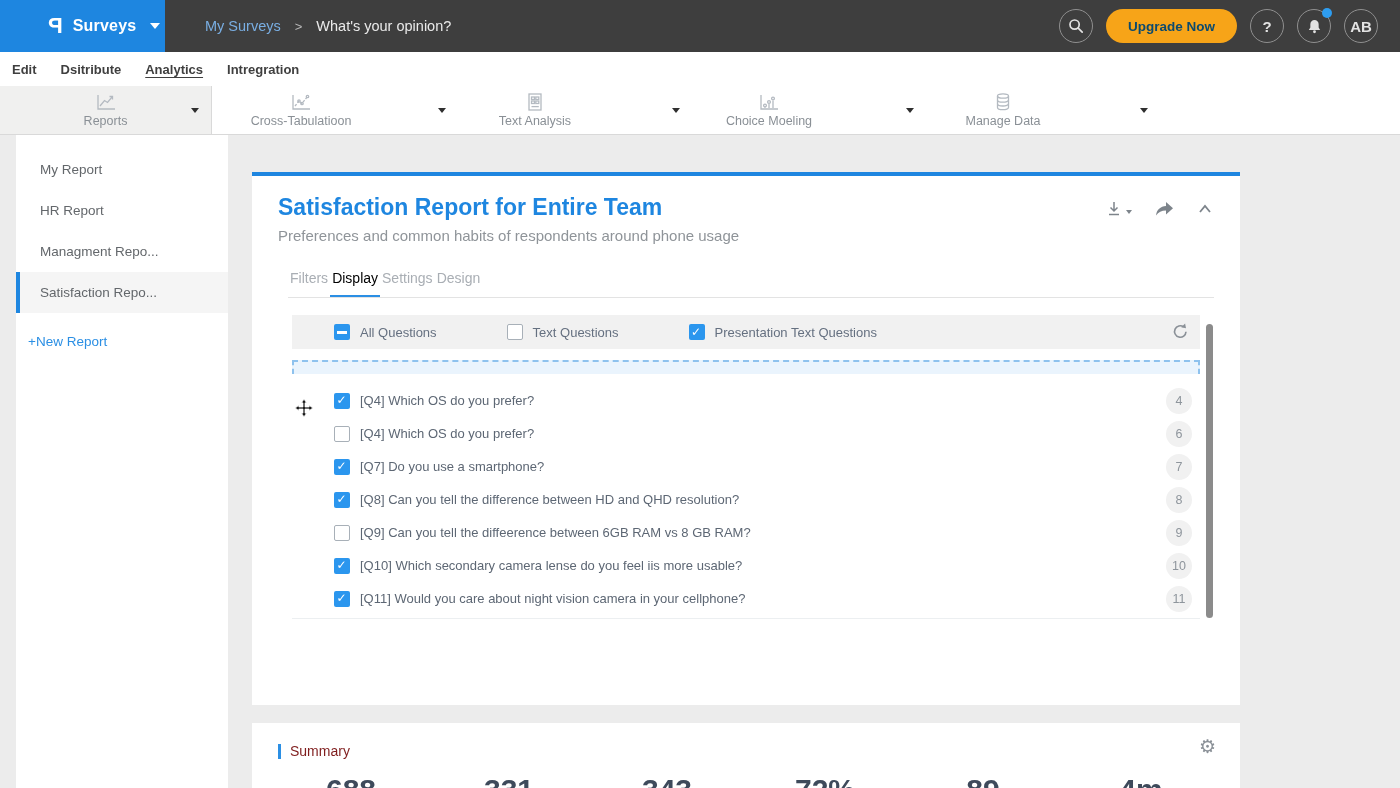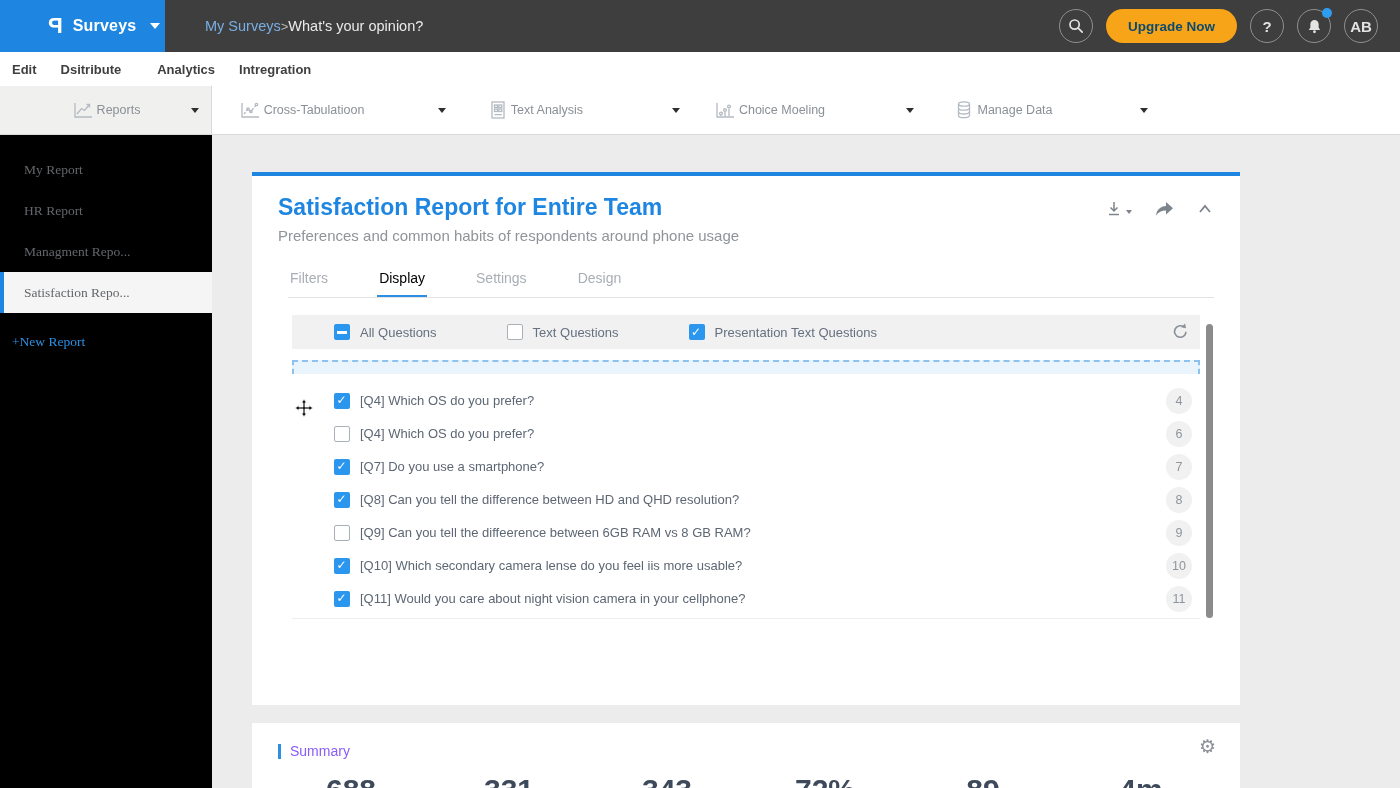--- a/index.html
+++ b/index.html
@@ -5,65 +5,65 @@
   * { margin:0; padding:0; box-sizing:border-box; }
   html,body { width:1400px; height:788px; overflow:hidden; }
   body { font-family:"Liberation Sans","DejaVu Sans",sans-serif; background:#ececec; position:relative; }
 
   
   .topbar { position:absolute; top:0; left:0; width:1400px; height:52px; background:#3e3e3e; display:flex; align-items:center; z-index:30; }
   .brand { width:165px; height:52px; background:#1e86e0; display:flex; align-items:center; padding-left:48px; gap:10px; cursor:pointer; flex:0 0 auto; }
   .logo { color:#fff; font-size:22px; font-weight:bold; transform:scaleX(-1); display:inline-block; line-height:1; }
   .brand-name { color:#fff; font-size:16px; font-weight:bold; letter-spacing:.2px; }
   .caret { width:0; height:0; border-left:5px solid transparent; border-right:5px solid transparent; border-top:6px solid #fff; margin-left:4px; }
-  .crumbs { display:flex; align-items:center; margin-left:40px; font-size:14.5px; }
+  .crumbs { display:flex; align-items:center; gap:14px; margin-left:40px; font-size:14.5px; }
   .crumb-link { color:#79aee2; cursor:pointer; }
   .crumb-sep { color:#b9b9b9; font-size:13px; }
   .crumb-current { color:#eaeaea; }
   .topbar-right { margin-left:auto; display:flex; align-items:center; gap:13px; padding-right:22px; }
   .circle-btn { width:34px; height:34px; border-radius:50%; border:1.5px solid #8f8f8f; display:flex; align-items:center; justify-content:center; color:#e3e3e3; cursor:pointer; position:relative; font-size:15px; font-weight:bold; background:transparent; }
   .upgrade-btn { height:34px; border:none; border-radius:17px; background:#f7a418; color:#0c4a6e; font-weight:bold; font-size:13.5px; padding:0 22px; cursor:pointer; font-family:inherit; }
   .notif-dot { position:absolute; top:-2px; right:-2px; width:10px; height:10px; border-radius:50%; background:#2e9df0; }
 
   
   .navrow { position:absolute; top:52px; left:0; width:1400px; height:34px; background:#fff; display:flex; align-items:center; gap:24px; padding-left:12px; z-index:20; }
   .nav-item { font-size:13px; font-weight:bold; color:#3f3f3f; cursor:pointer; }
-  .nav-item.active { text-underline-offset:3px;margin-left:12px; }
+  .nav-item.active { text-decoration:underline; text-underline-offset:3px; }
 
   
   .toolbar { position:absolute; top:86px; left:0; width:1400px; height:49px; background:#fff; border-bottom:1px solid #d9d9d9; display:flex; z-index:20; }
   .tool-seg { display:flex; align-items:center; justify-content:center; cursor:pointer; position:relative; }
-  .tool-seg .inner { display:flex; flex-direction:row; align-items:center; gap:2px; }
+  .tool-seg .inner { display:flex; flex-direction:column; align-items:center; gap:2px; }
   .tool-seg .tlabel { font-size:12.5px; color:#8a9096; }
   .tool-seg svg { stroke:#b4bac1; fill:none; stroke-width:1.3; }
   .tool-caret { width:0; height:0; border-left:4.5px solid transparent; border-right:4.5px solid transparent; border-top:5.5px solid #2f2f2f; margin-left:48px; cursor:pointer; }
   .seg-reports { width:212px; background:#f0f0ef; border-right:1px solid #d9d9d9; }
   .seg-reports .tool-caret { position:absolute; right:12px; top:22px; margin:0; }
   .seg-plain { width:178px; }
 
   
-  .sidebar { position:absolute; top:135px; left:0; width:212px; height:653px; background:#000000; z-index:10;font-family:Liberation Serif, serif; }
+  .sidebar { position:absolute; top:135px; left:16px; width:212px; height:653px; background:#ffffff; z-index:10; }
   .side-item { height:41px; display:flex; align-items:center; padding-left:24px; font-size:13.5px; color:#63676b; cursor:pointer; position:relative; }
   .side-item.active { background:#f5f5f5; }
   .side-item.active::before { content:""; position:absolute; left:0; top:0; bottom:0; width:4px; background:#1e86e0; }
   .side-item.new-report { color:#2b8fe4; margin-top:8px;padding-left:12px; }
 
   
   .main { position:absolute; top:135px; left:212px; width:1188px; height:653px; background:#ececec; overflow:hidden; padding:37px 40px 0 40px; }
   .card { background:#fff; width:988px; }
   .report-card { border-top:4px solid #1e86e0; height:533px; position:relative; }
   .rc-head { padding:16px 26px 0 26px; }
   .report-title { color:#1e86e0; font-size:23px; font-weight:bold; line-height:30px; }
   .report-sub { color:#8f9499; font-size:15px; line-height:24px; margin-top:2px; }
   .rc-actions { position:absolute; top:24px; right:26px; display:flex; align-items:center; gap:22px; color:#7d848b; }
   .rc-actions .icon-btn { cursor:pointer; display:flex; align-items:center; }
   .dl-caret { width:0; height:0; border-left:3.5px solid transparent; border-right:3.5px solid transparent; border-top:4.5px solid #7d848b; margin-left:3px; margin-top:6px; }
 
   
-  .tabs { display:flex; gap:47px; margin:12px 26px 0 36px; border-bottom:1px solid #e3e3e3; }
+  .tabs { display:flex; margin:12px 26px 0 36px; border-bottom:1px solid #e3e3e3; }
   .tab { font-size:14px; color:#a9aeb4; padding:10px 2px 9px 2px; cursor:pointer; border-bottom:2px solid transparent; }
   .tab.active { color:#000000; border-bottom-color:#2b8fe4; }
 
   
   .filterbar { margin:17px 40px 0 40px; height:34px; background:#f1f1f1; display:flex; align-items:center; padding:0 14px 0 42px; gap:10px; position:relative; }
   .filter-item { display:flex; align-items:center; gap:10px; cursor:pointer; margin-right:60px;justify-content:space-between; }
   .filter-label { font-size:13px; color:#657080; }
   .reset-btn { position:absolute; right:10px; top:7px; cursor:pointer; color:#8a9097; }
 
   
@@ -92,21 +92,21 @@
   
   .vscroll { position:absolute; right:27px; top:148px; width:7px; height:294px; background:#8b8b8b; border-radius:4px; cursor:pointer; }
 
   
   .move-cursor { position:absolute; left:82px; top:263px; width:20px; height:20px; z-index:40; }
 
   
   .summary-card { margin-top:18px; height:150px; position:relative; }
   .sum-head { display:flex; align-items:center; padding:20px 26px 0 26px; }
   .sum-marker { width:3px; height:15px; background:#2b8fe4; margin-right:9px; }
-  .sum-title { font-size:14px; color:#8b5cf6; }
+  .sum-title { font-size:14px; color:#7f1d1d; }
   .gear-btn { position:absolute; right:24px; top:12px; font-size:19px; color:#8a9097; cursor:pointer; }
   .stats { display:flex; padding:14px 20px 0 20px; }
   .stat { flex:1; text-align:center; font-size:30px; font-weight:bold; color:#3e4a5b; line-height:34px; }
 </style>
 </head>
 <body>
 
 <header class="topbar">
   <div class="brand">
     <span class="logo">P</span>

